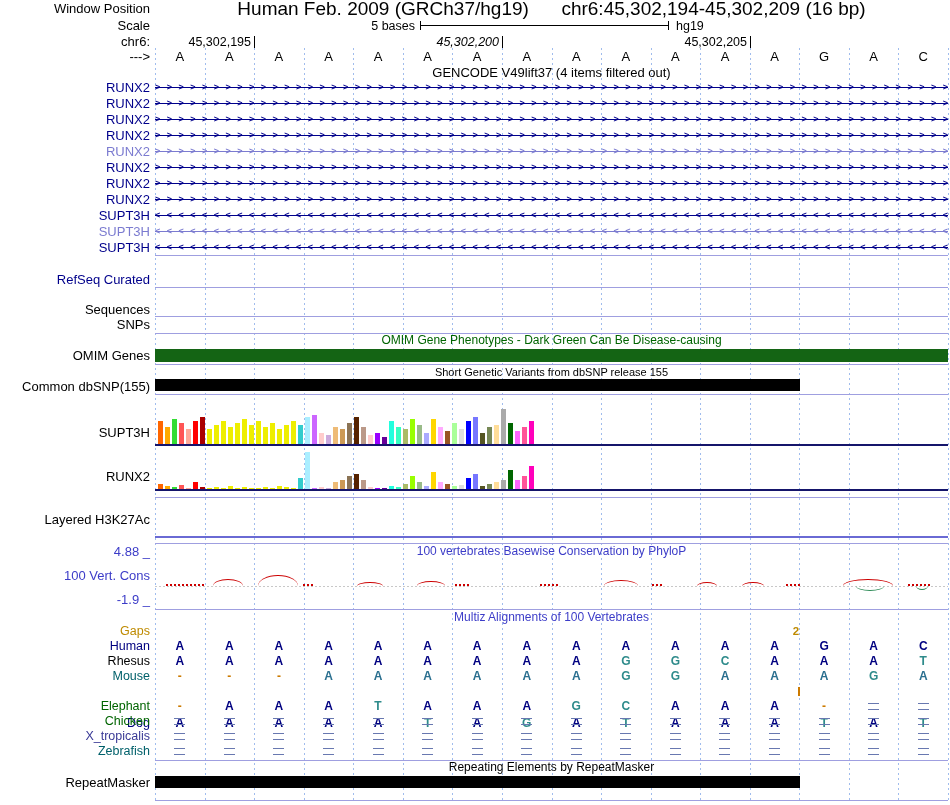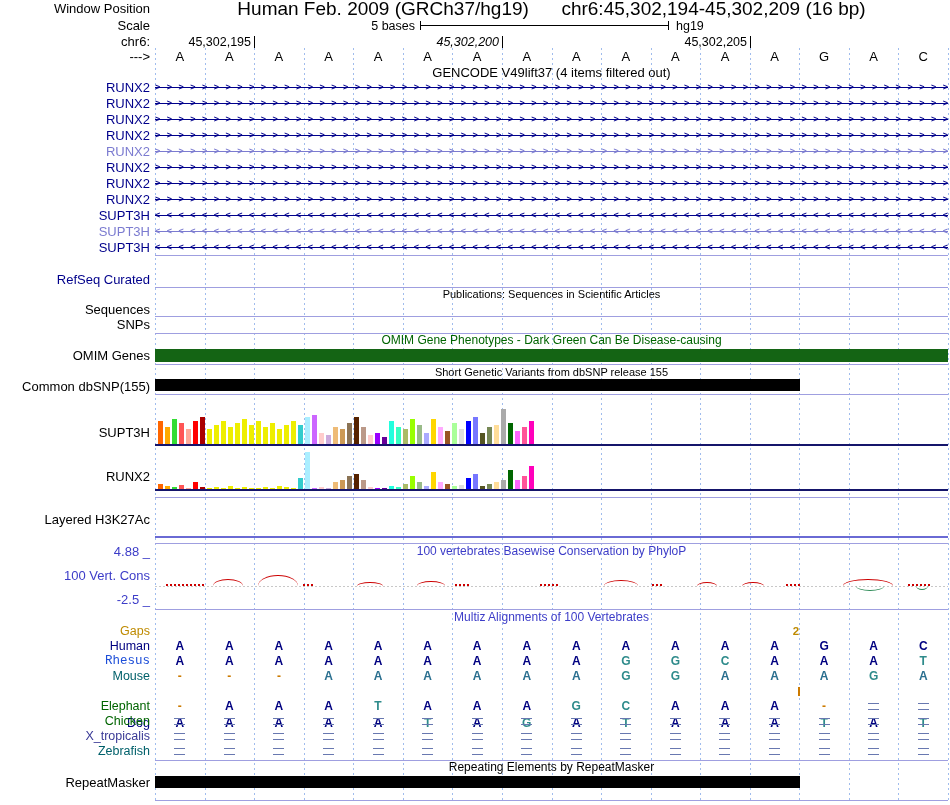--- a/index.html
+++ b/index.html
@@ -217,21 +217,20 @@
   <div class="sep" style="top:364px"></div>
   <div class="sep" style="top:394px"></div>
   <div class="sep" style="top:497px"></div>
   <div class="sep" style="top:543px"></div>
   <div class="sep" style="top:609px"></div>
   <div class="sep" style="top:760px"></div>
   <div class="sep" style="top:800px"></div>
 
   <div class="lbl" id="refseq-label" style="top:273px">RefSeq Curated</div>
 
-  <div class="ctr t11" style="top:288px">Publications: Sequences in Scientific Articles</div>
   <div class="lbl" style="top:303px">Sequences</div>
   <div class="lbl" style="top:318px">SNPs</div>
 
   <div class="ctr" id="omim-title" style="top:334px">OMIM Gene Phenotypes - Dark Green Can Be Disease-causing</div>
   <div id="omim-bar" style="background: rgb(20, 100, 20);"></div>
   <div class="lbl" style="top:349px">OMIM Genes</div>
 
   <div class="ctr t11" style="top:366px">Short Genetic Variants from dbSNP release 155</div>
   <div id="dbsnp-bar" style="background: rgb(0, 0, 0);"></div>
   <div class="lbl" style="top:380px">Common dbSNP(155)</div>
@@ -352,21 +351,21 @@
       <div class="bar" style="left: 374px; height: 24px; background: rgb(255, 0, 187);"></div>
     </div>
   <div class="baseline" style="top:489px"></div>
 
   <div class="lbl" style="top:513px">Layered H3K27Ac</div>
   <div id="h3k-line" style="background: rgb(106, 106, 212);"></div>
 
   <div class="lbl t125 blue" style="top:545px">4.88 _</div>
   <div class="ctr blue" style="top:545px">100 vertebrates Basewise Conservation by PhyloP</div>
   <div class="lbl t125 blue" style="top:569px">100 Vert. Cons</div>
-  <div class="lbl t125 blue" style="top:593px">-2.5 _</div>
+  <div class="lbl t125 blue" style="top:593px">-1.9 _</div>
   <div id="phylop-zero"></div>
   <div id="phylop-marks">
       <div class="ticks" style="left: 11px; width: 40px; height: 2px; background: repeating-linear-gradient(90deg, rgb(204, 0, 0) 0px, rgb(204, 0, 0) 2px, transparent 2px, transparent 4px);"></div>
       <div class="arc" style="left: 58px; width: 30px; height: 7px; border-top-color: rgb(204, 0, 0);"></div>
       <div class="arc" style="left: 103px; width: 40px; height: 11px; border-top-color: rgb(204, 0, 0);"></div>
       <div class="ticks" style="left: 148px; width: 10px; height: 2px; background: repeating-linear-gradient(90deg, rgb(204, 0, 0) 0px, rgb(204, 0, 0) 2px, transparent 2px, transparent 4px);"></div>
       <div class="arc" style="left: 202px; width: 26px; height: 4px; border-top-color: rgb(204, 0, 0);"></div>
       <div class="arc" style="left: 262px; width: 28px; height: 5px; border-top-color: rgb(204, 0, 0);"></div>
       <div class="ticks" style="left: 300px; width: 14px; height: 2px; background: repeating-linear-gradient(90deg, rgb(204, 0, 0) 0px, rgb(204, 0, 0) 2px, transparent 2px, transparent 4px);"></div>
       <div class="ticks" style="left: 385px; width: 18px; height: 2px; background: repeating-linear-gradient(90deg, rgb(204, 0, 0) 0px, rgb(204, 0, 0) 2px, transparent 2px, transparent 4px);"></div>
@@ -419,21 +418,21 @@
           <span class="mz-cell" style="color: rgb(0, 0, 128);">A</span>
           <span class="mz-cell" style="color: rgb(0, 0, 128);">A</span>
           <span class="mz-cell" style="color: rgb(0, 0, 128);">A</span>
           <span class="mz-cell" style="color: rgb(0, 0, 128);">A</span>
           <span class="mz-cell" style="color: rgb(0, 0, 128);">G</span>
           <span class="mz-cell" style="color: rgb(0, 0, 128);">A</span>
           <span class="mz-cell" style="color: rgb(0, 0, 128);">C</span>
         </div>
       </div>
       <div class="mz-row" style="top: 654px;">
-        <div class="mz-label" style="color: #1d4ed8; font-family: Liberation Mono, monospace;">Rhesus</div>
+        <div class="mz-label" style="color: #000000;">Rhesus</div>
         <div class="mz-cells">
           <span class="mz-cell" style="color: rgb(0, 0, 128);">A</span>
           <span class="mz-cell" style="color: rgb(0, 0, 128);">A</span>
           <span class="mz-cell" style="color: rgb(0, 0, 128);">A</span>
           <span class="mz-cell" style="color: rgb(0, 0, 128);">A</span>
           <span class="mz-cell" style="color: rgb(0, 0, 128);">A</span>
           <span class="mz-cell" style="color: rgb(0, 0, 128);">A</span>
           <span class="mz-cell" style="color: rgb(0, 0, 128);">A</span>
           <span class="mz-cell" style="color: rgb(0, 0, 128);">A</span>
           <span class="mz-cell" style="color: rgb(0, 0, 128);">A</span>

